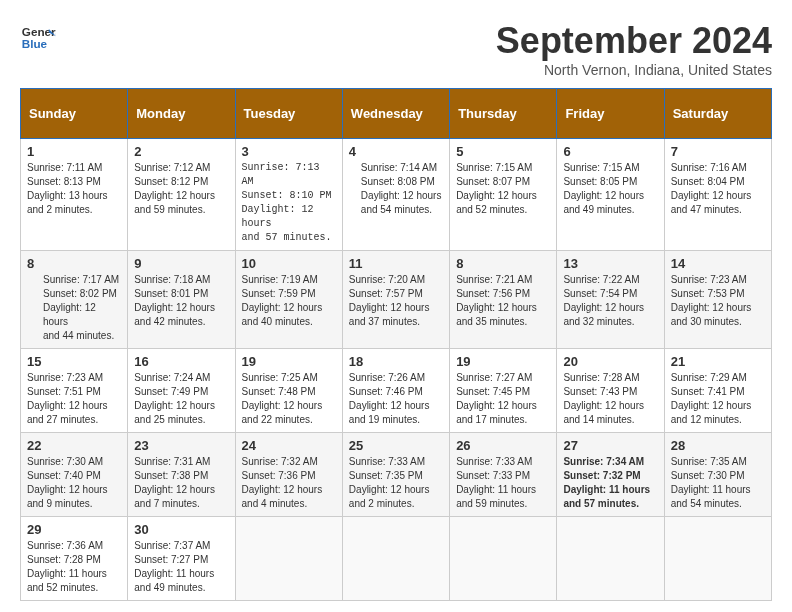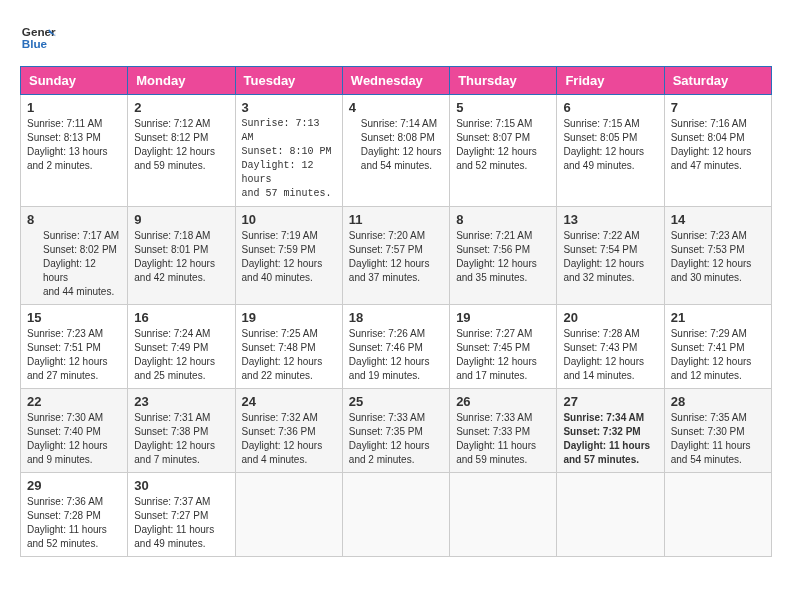--- a/index.html
+++ b/index.html
@@ -36,24 +36,24 @@
     .calendar-subtitle {
       font-size: 14px;
       color: #555;
     }
     table {
       width: 100%;
       border-collapse: collapse;
       table-layout: fixed;
     }
     thead tr th {
-      background-color: #ec4899;
+      background-color: #a16207;
       color: #fff;
       text-align: left;
-      padding: 6px 8px;
+      padding: 17px 8px;
       font-size: 13px;
       font-weight: bold;
       border: 1px solid #2a6ebb;
     }
     tbody tr td {
       border: 1px solid #ccc;
       vertical-align: top;
       padding: 5px 6px;
       font-size: 10.5px;
       color: #333;
@@ -83,20 +83,22 @@
 
 <div class="header-area">
   <div class="logo">
     <svg class="logo-icon" viewBox="0 0 40 40">
       <text x="2" y="18" font-size="13" font-weight="bold" fill="#333" font-family="Arial">General</text>
       <text x="2" y="31" font-size="13" font-weight="bold" fill="#2a6ebb" font-family="Arial">Blue</text>
       <polygon points="32,10 40,18 32,14" fill="#2a6ebb"></polygon>
     </svg>
   </div>
   <div class="title-area">
+    <div class="calendar-title">September 2024</div>
+    <div class="calendar-subtitle">North Vernon, Indiana, United States</div>
   </div>
 </div>
 
 <table>
   <thead>
     <tr id="col-headers">
         <th>Sunday</th>
         <th>Monday</th>
         <th>Tuesday</th>
         <th>Wednesday</th>

